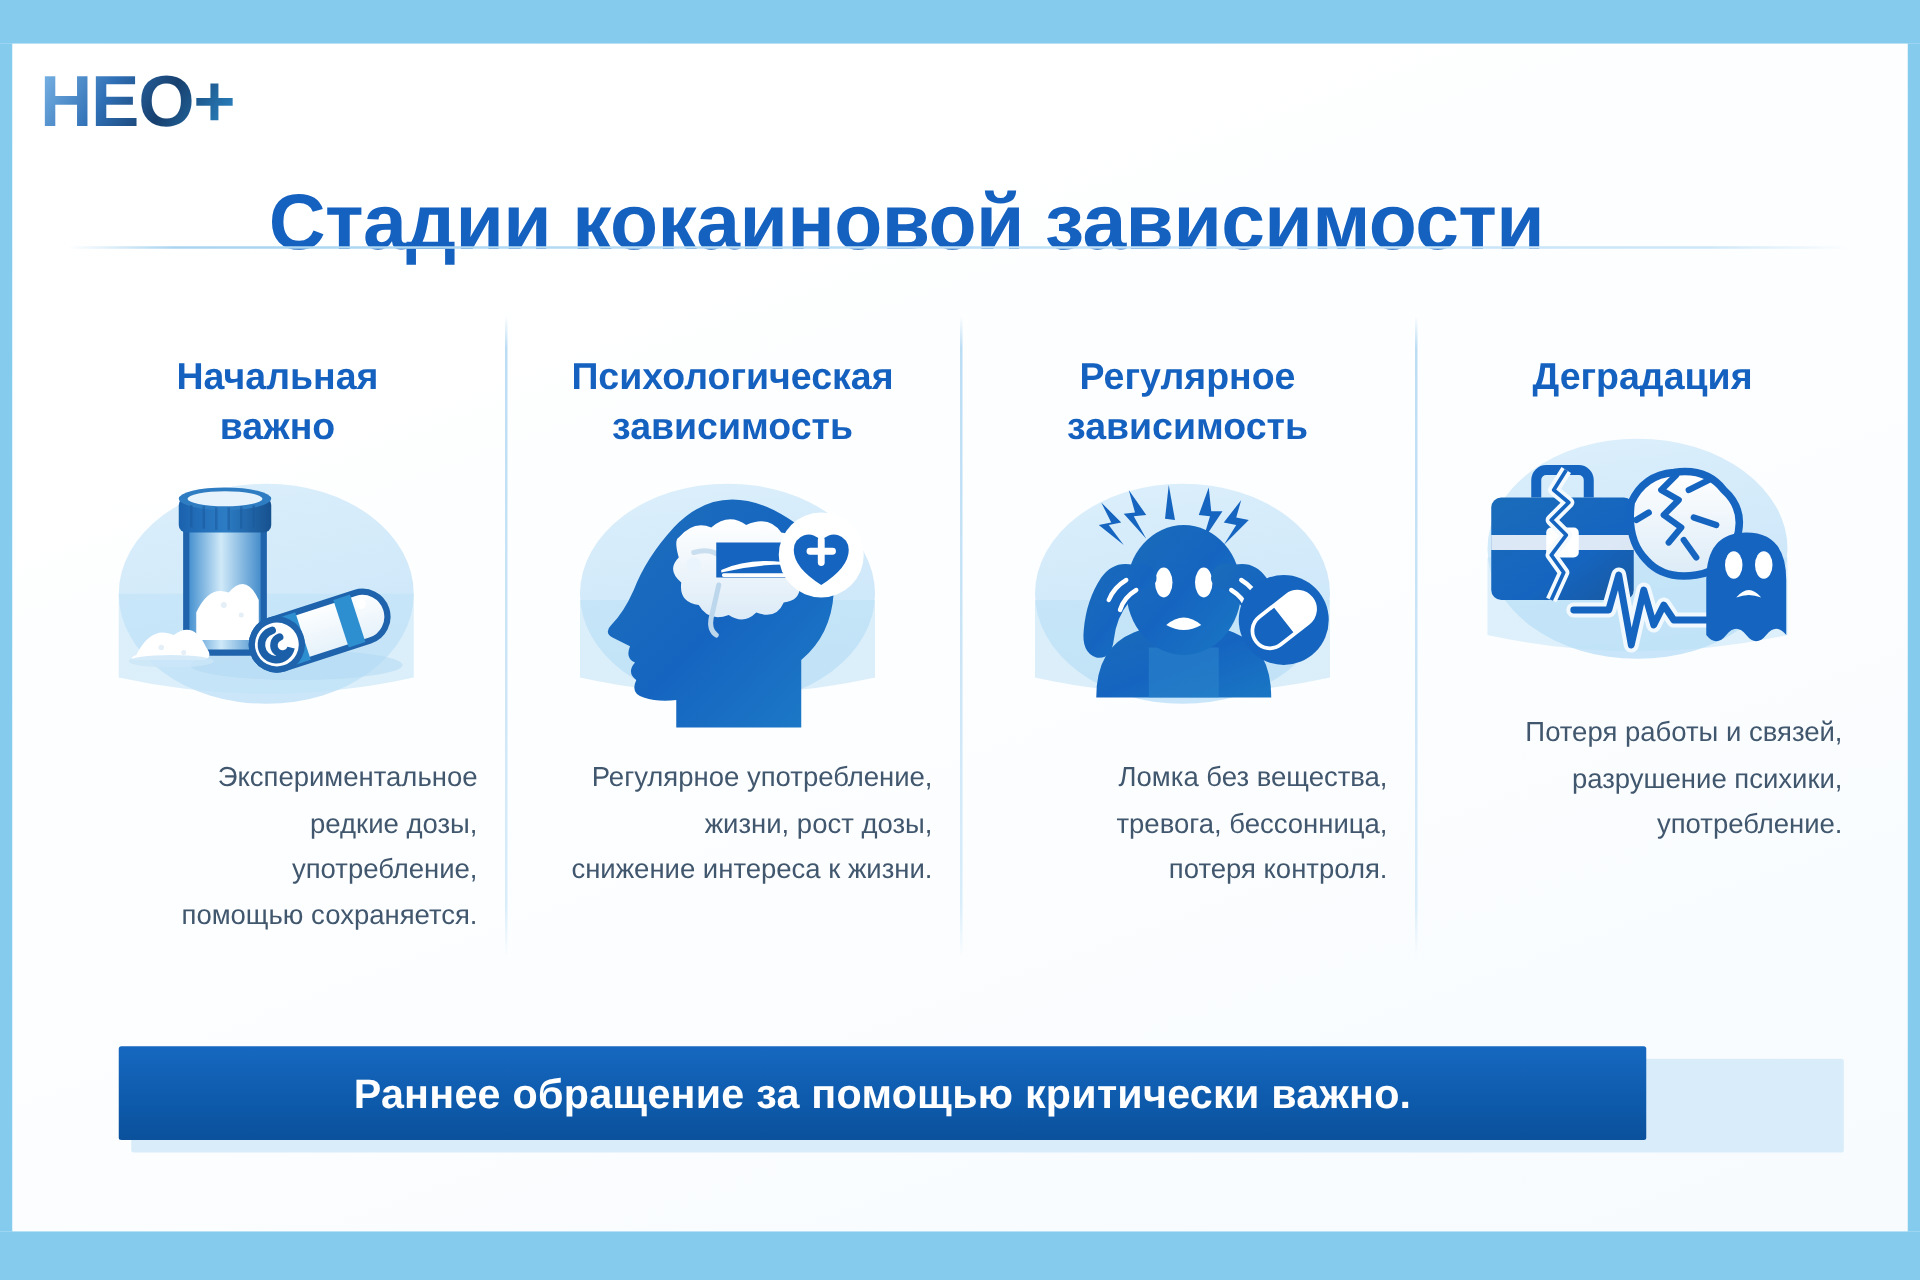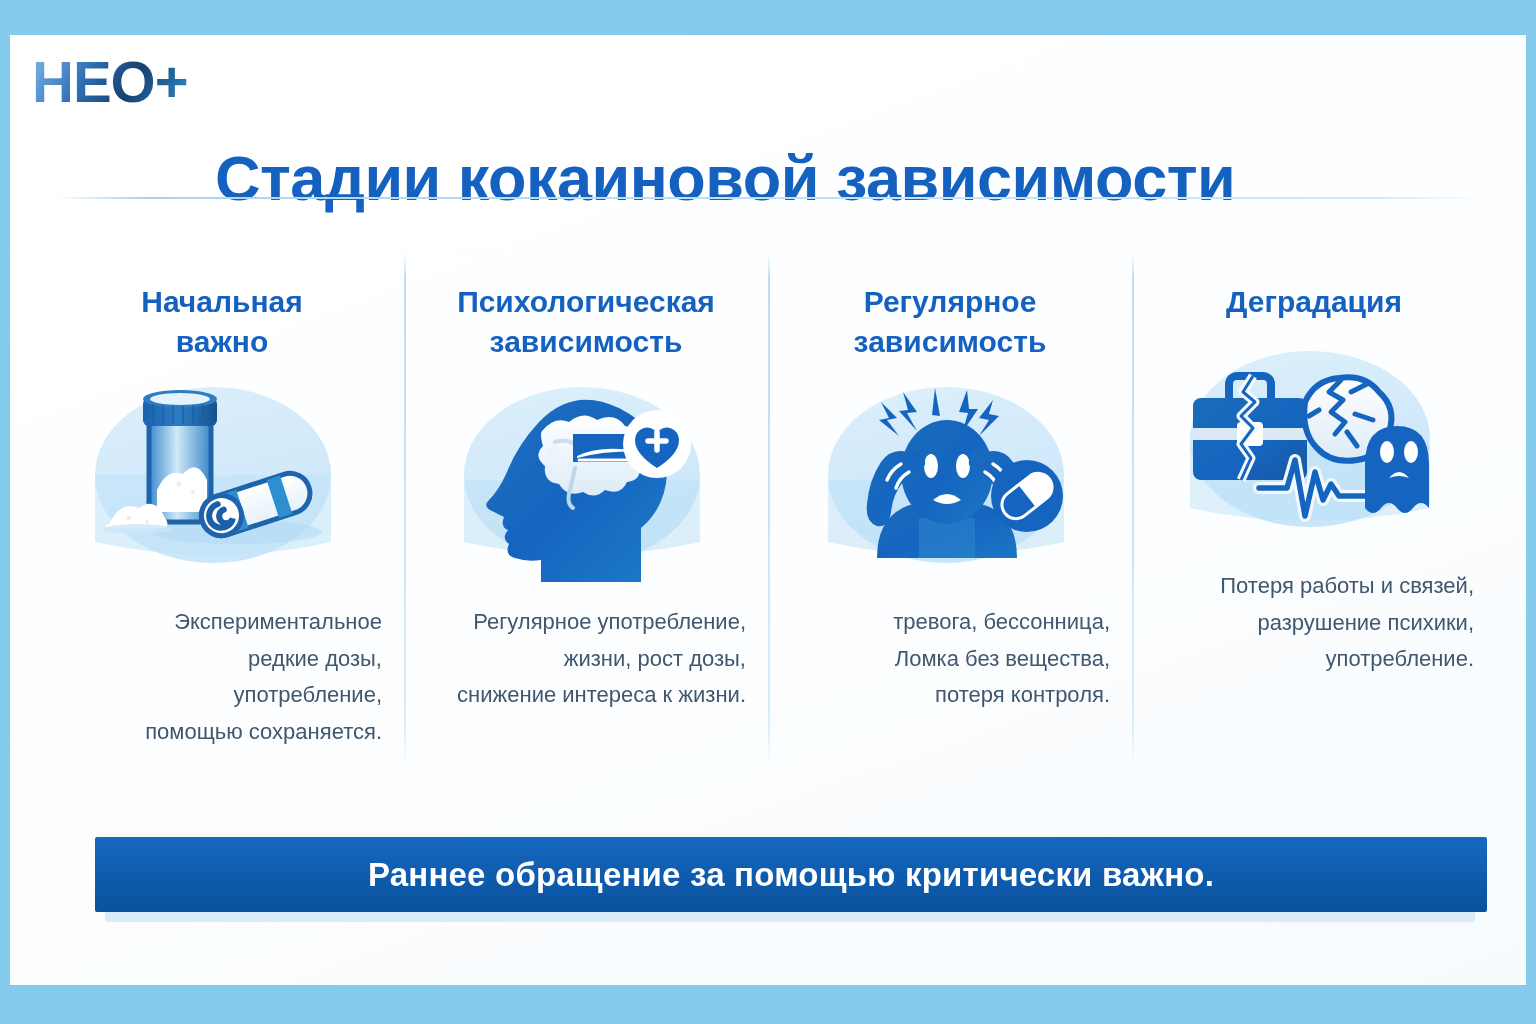--- a/index.html
+++ b/index.html
@@ -149,21 +149,21 @@
     top: 812px;
     width: 1370px;
     height: 75px;
     background: #D9ECF9;
     border-radius: 2px;
   }
   .banner {
     position: absolute;
     left: 85px;
     top: 802px;
-    width: 1392px;
+    width: 1222px;
     height: 75px;
     background: linear-gradient(180deg, #1668C0 0%, #0E5BAD 55%, #0B519C 100%);
     border-radius: 2px;
     display: flex;
     align-items: center;
     justify-content: center;
   }
   .banner-text {
     color: #FFFFFF;
     font-size: 33px;
@@ -365,22 +365,22 @@
 
             <circle cx="212" cy="124" r="36" fill="#1565C0"></circle>
             <g transform="rotate(-38 212 124)">
               <rect x="184" y="110" width="56" height="28" rx="14" fill="#FFFFFF"></rect>
               <path d="M184 124 a14 14 0 0 1 14 -14 h14 v28 h-14 a14 14 0 0 1 -14 -14 Z" fill="#1565C0"></path>
               <rect x="184" y="110" width="56" height="28" rx="14" fill="none" stroke="#FFFFFF" stroke-width="3"></rect>
             </g>
           </svg>
         </div>
         <div class="col-body">
+          <span>Ломка без вещества,</span>
           <span>тревога, бессонница,</span>
-          <span>Ломка без вещества,</span>
           <span>потеря контроля.</span>
         </div>
       </div>
 
       <div class="col">
         <div class="col-title">
           <span>Деградация</span><br>
           <span></span>
         </div>
         <div class="icon-wrap">

